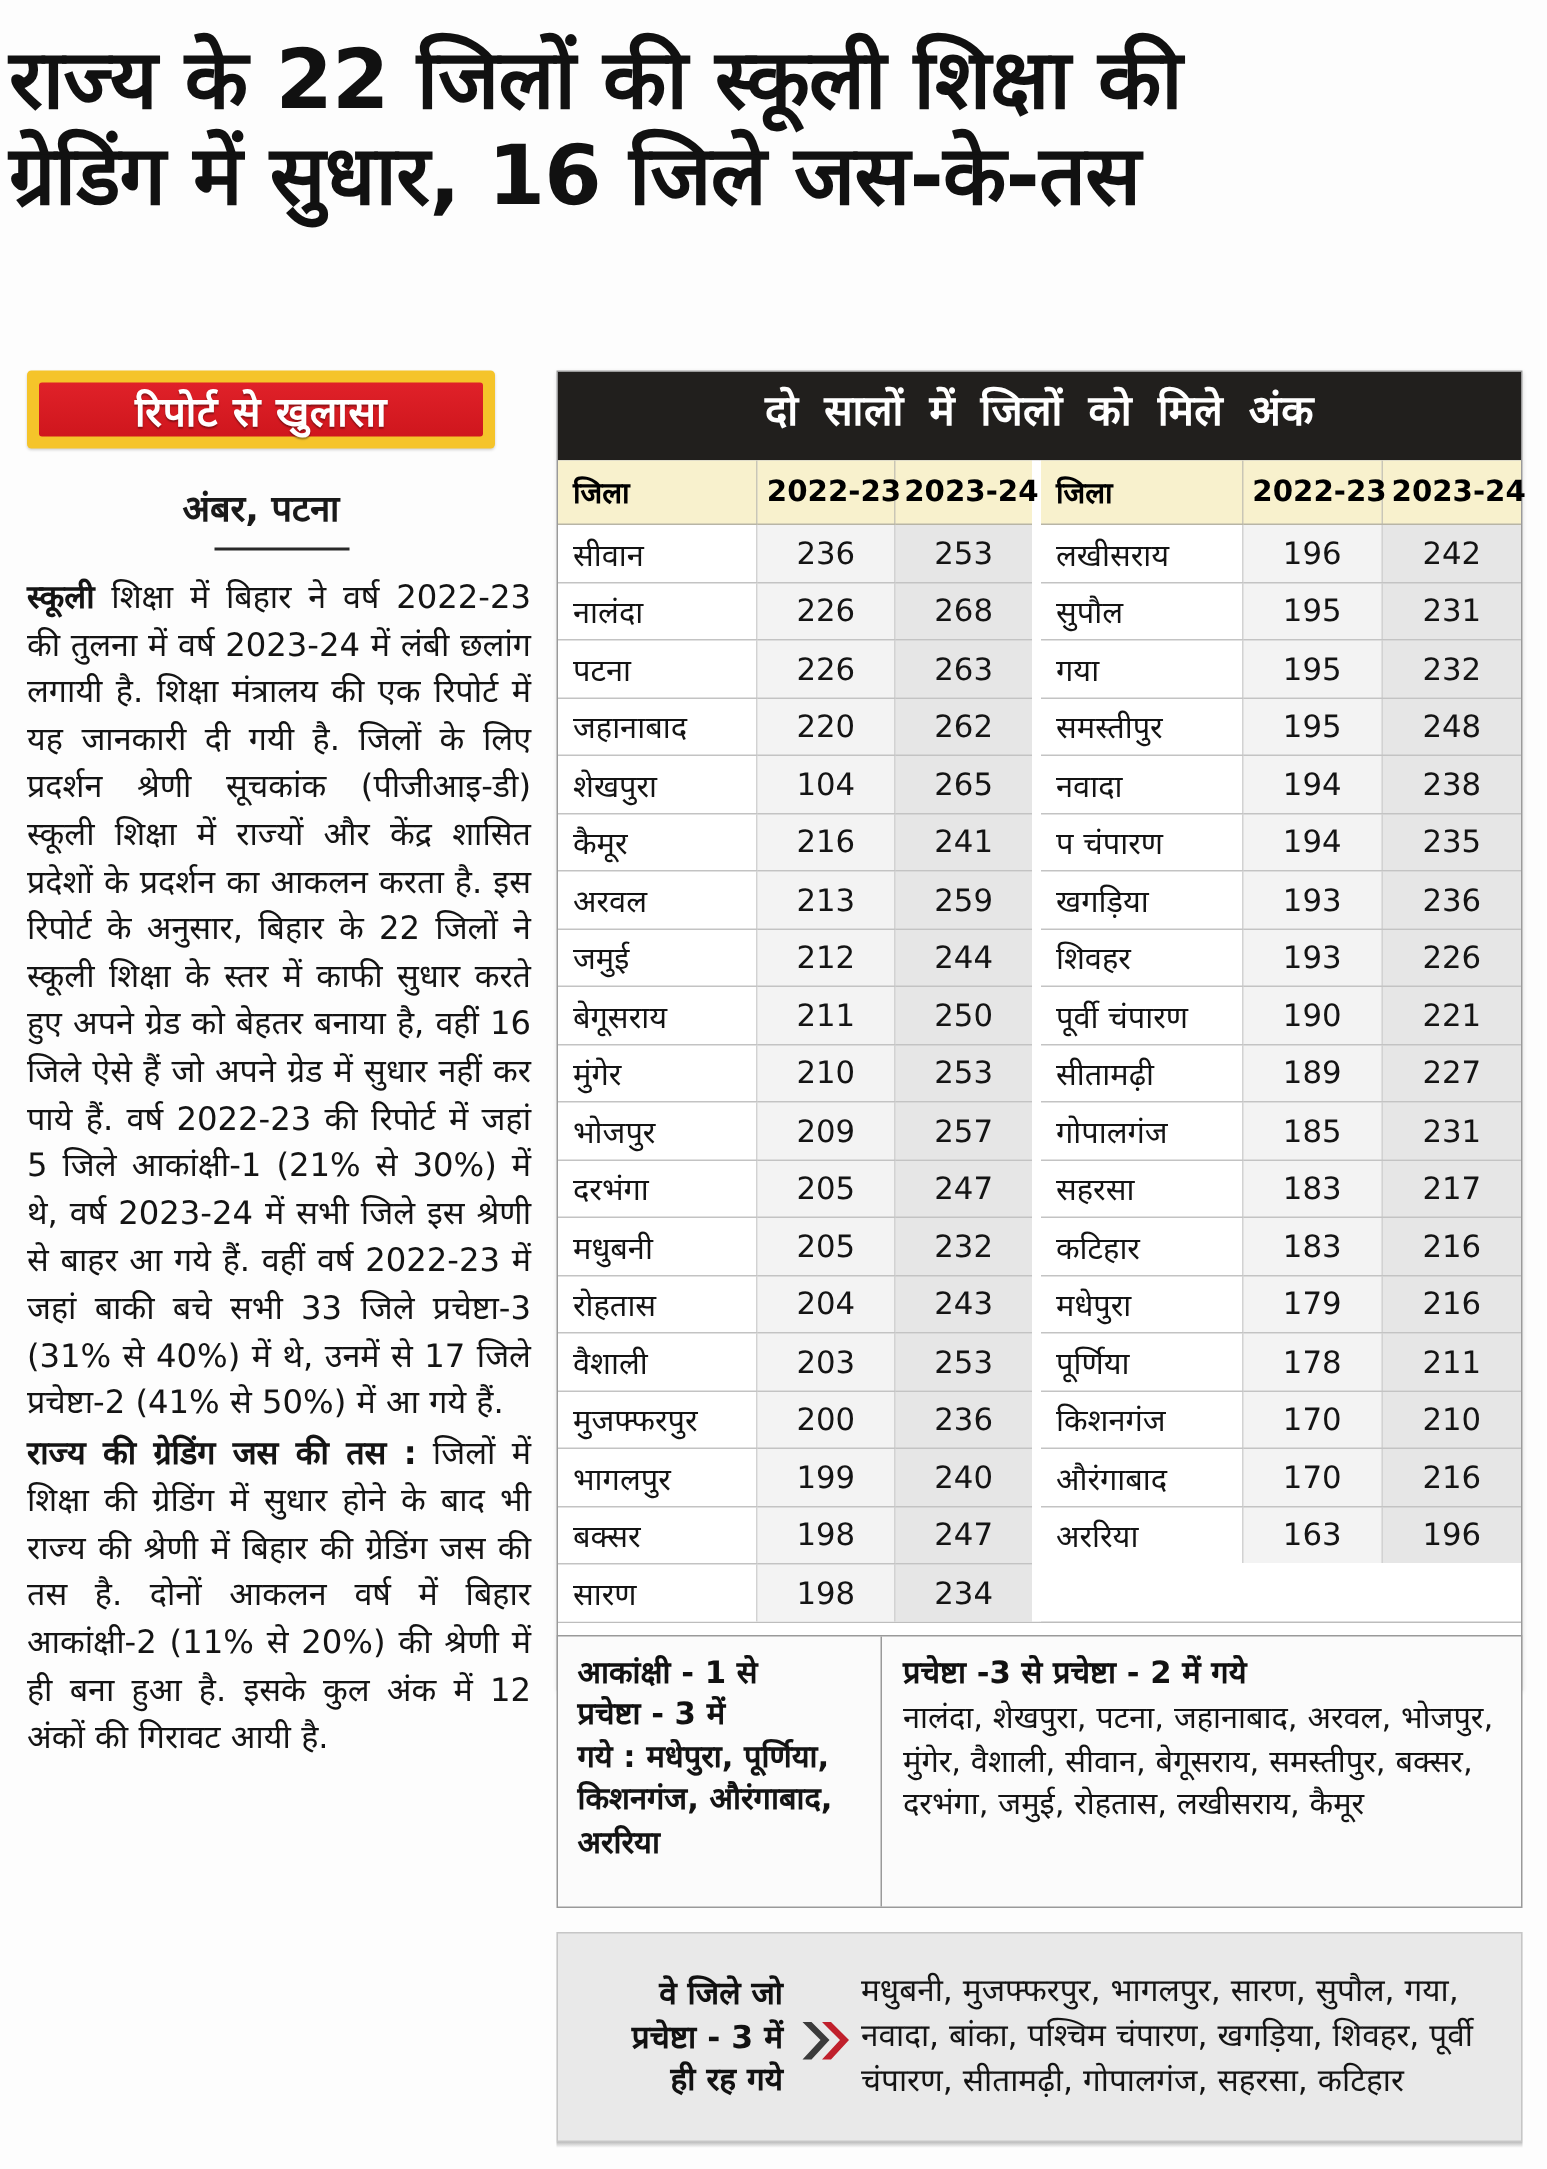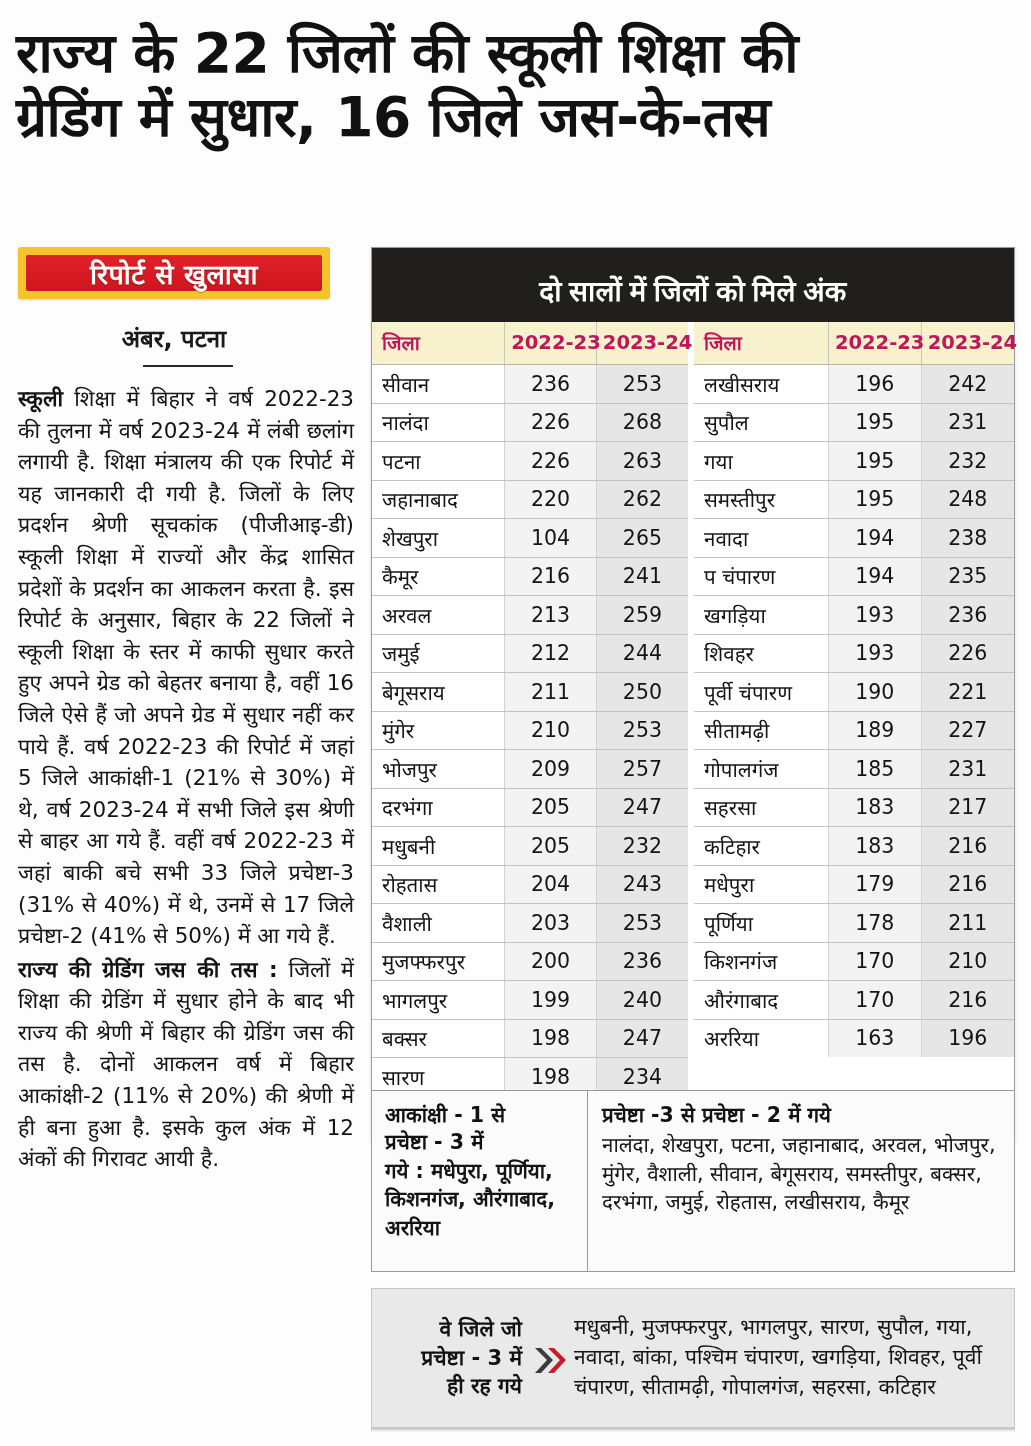--- a/index.html
+++ b/index.html
@@ -16,21 +16,21 @@
     position:relative;
     width:1031px;height:1446px;
     box-sizing:border-box;
     padding:0;
     background:#fdfdfd;
   }
 
   
   .headline{
     position:absolute;
-    left:16px; top:22px; width:996px;
+    left:6px; top:22px; width:996px;
     font-family:"DejaVu Sans",sans-serif;
     font-weight:700;
     font-size:55px;
     line-height:1.16;
     letter-spacing:-0.5px;
     color:#111111;
     text-align:left;
     -webkit-font-smoothing:none;
   }
   .headline .l2{display:block;}
@@ -98,25 +98,25 @@
     left:371px; top:247px; width:644px;
     border:1px solid #9a9a9a;
     background:#ffffff;
     box-sizing:border-box;
     box-shadow:0 1px 3px rgba(0,0,0,.12);
   }
   .table-title{
     background:#211f1d;
     color:#ffffff;
     text-align:center;
-    font-family:Liberation Serif, serif;
+    font-family:Liberation Mono, monospace;
     font-weight:700;
     font-size:28px;
     line-height:1;
-    padding:30px 0 16px 0;
+    padding:15px 0 16px 0;
     letter-spacing:0.3px;
   }
   .twocol{
     display:flex;
     background:#ffffff;
     padding:0;
   }
   .halftable{
     flex:1 1 50%;
     box-sizing:border-box;
@@ -126,21 +126,21 @@
   table.grid{
     width:100%;
     border-collapse:collapse;
     table-layout:fixed;
     font-family:"DejaVu Sans",sans-serif;
   }
   table.grid th{
     background:#f8f1cd;
     font-weight:700;
     font-size:19.5px;
-    color:#be185d;
+    color:#000000;
     padding:7px 6px 8px 6px;
     border-right:1px solid #c9c6b6;
     border-bottom:1px solid #b8b5a6;
     text-align:center;
     white-space:nowrap;
   }
   table.grid th.dist{text-align:left;padding-left:10px;}
   table.grid th:last-child{border-right:none;}
   table.grid td{
     font-size:20.5px;

